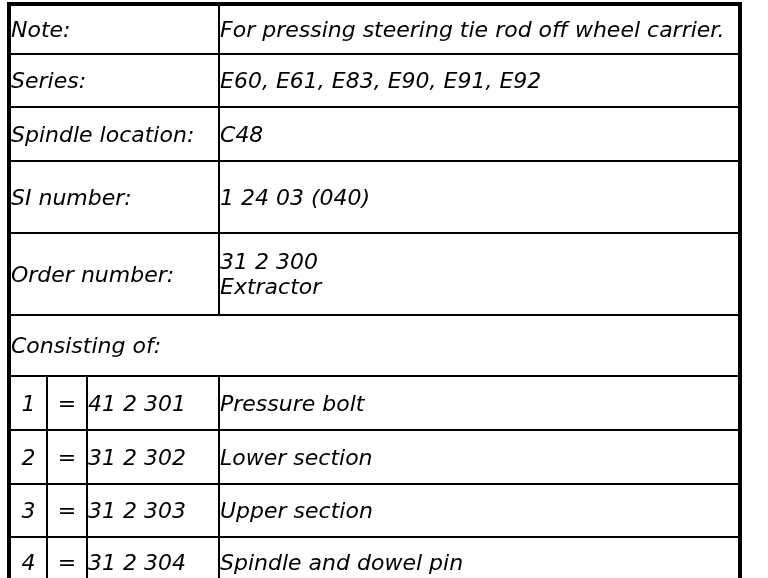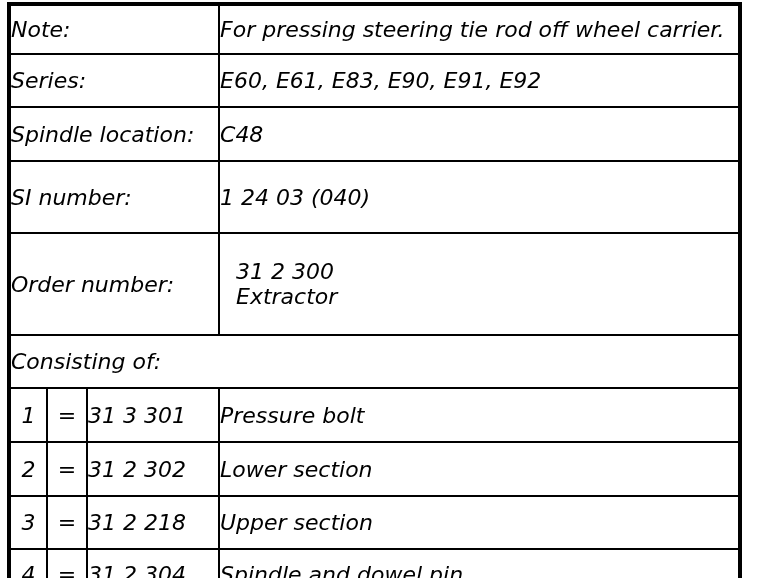--- a/index.html
+++ b/index.html
@@ -47,28 +47,27 @@
     text-align: center;
   }
   td.part-cell {
     padding-left: 11px;
   }
   td.desc-cell {
     padding-left: 11px;
   }
   .value-line {
     line-height: 25px;
-    padding-left: 16px;
   }
   tr.r-note     { height: 50px; }
   tr.r-series   { height: 53px; }
   tr.r-storage  { height: 54px; }
   tr.r-si       { height: 72px; }
-  tr.r-order    { height: 102px; margin-top: 48px; }
-  tr.r-section  { height: 53px; }
+  tr.r-order    { height: 82px; margin-top: 48px; }
+  tr.r-section  { height: 61px; }
   tr.r-item1    { height: 54px; }
   tr.r-item2    { height: 54px; }
   tr.r-item3    { height: 53px; }
   tr.r-item4    { height: 52px; }
 </style>
 </head>
 <body>
 
 <table class="spec-table">
   <colgroup>
@@ -100,33 +99,33 @@
         <div class="value-line">31 2 300</div>
         <div class="value-line">Extractor</div>
       </td>
     </tr>
     <tr class="r-section">
       <td class="section-cell" colspan="4">Consisting of:</td>
     </tr>
     <tr class="r-item1">
       <td class="index-cell">1</td>
       <td class="eq-cell">=</td>
-      <td class="part-cell">31 3 301</td>
+      <td class="part-cell">41 2 301</td>
       <td class="desc-cell">Pressure bolt</td>
     </tr>
     <tr class="r-item2">
       <td class="index-cell">2</td>
       <td class="eq-cell">=</td>
       <td class="part-cell">31 2 302</td>
       <td class="desc-cell">Lower section</td>
     </tr>
     <tr class="r-item3">
       <td class="index-cell">3</td>
       <td class="eq-cell">=</td>
-      <td class="part-cell">31 2 218</td>
+      <td class="part-cell">31 2 303</td>
       <td class="desc-cell">Upper section</td>
     </tr>
     <tr class="r-item4">
       <td class="index-cell">4</td>
       <td class="eq-cell">=</td>
       <td class="part-cell">31 2 304</td>
       <td class="desc-cell">Spindle and dowel pin</td>
     </tr>
   </tbody>
 </table>

